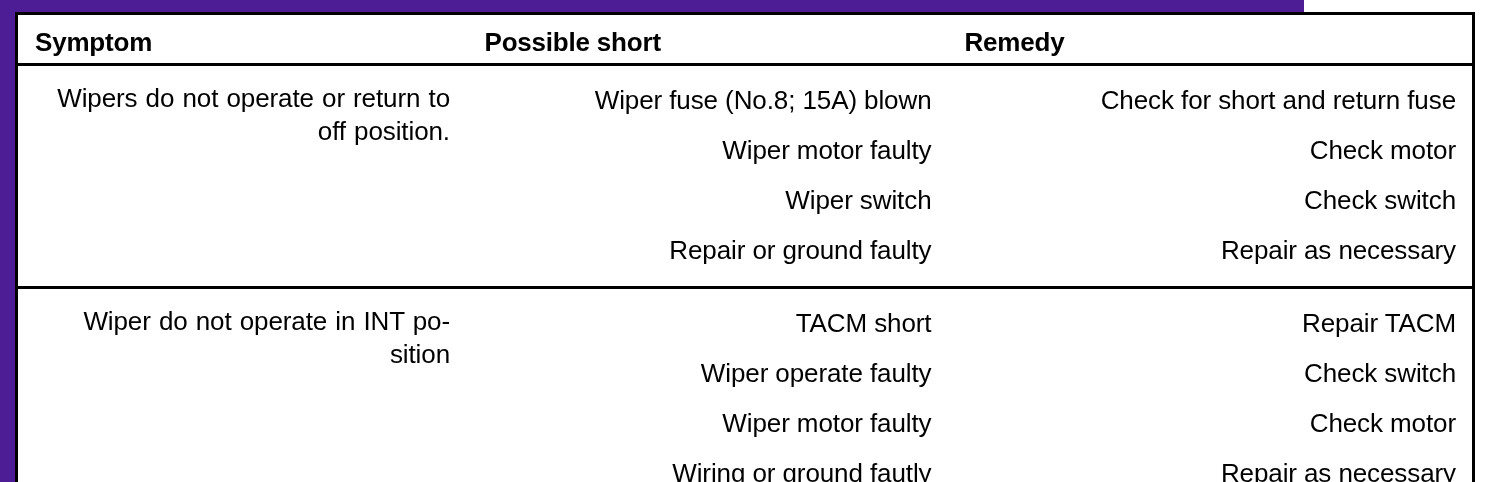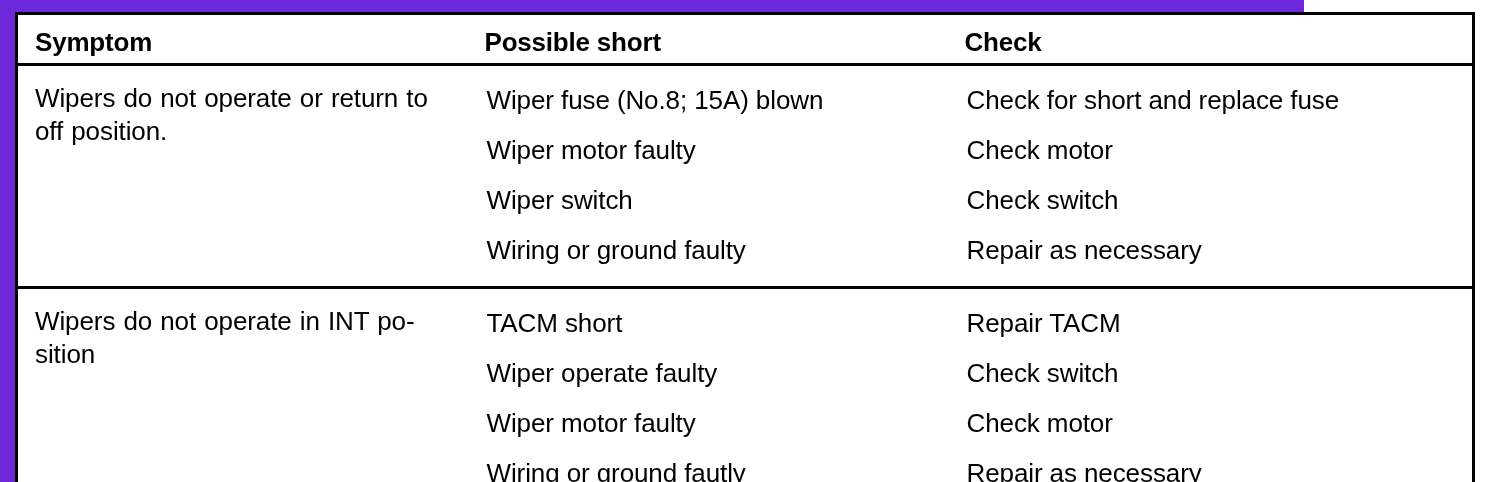--- a/index.html
+++ b/index.html
@@ -12,21 +12,21 @@
     height: 482px;
     font-family: "Liberation Sans", sans-serif;
     color: #000000;
     overflow: hidden;
   }
 
   #page {
     position: relative;
     width: 1304px;
     height: 482px;
-    background: #6d28d9;
+    background: #4c1d95;
   }
 
   
   .troubleshoot-table {
     position: absolute;
     left: 15px;
     top: 12px;
     width: 1457px;     
     height: 456px;     
     border-collapse: collapse;
@@ -62,20 +62,21 @@
     font-size: 26px;
     font-weight: bold;
     letter-spacing: -0.2px;
     line-height: 30px;
     white-space: nowrap;
   }
 
   
   .body-row > td {
     height: 202px;
+    text-align: right;
   }
   .body-row.row-divider > td {
     border-top: 3px solid #000000;
   }
 
   .cell-inner {
     padding: 16px 14px 0 17px;
     font-size: 26px;
     line-height: 33px;
     letter-spacing: -0.1px;
@@ -112,59 +113,59 @@
 
     <thead>
       <tr class="head-row">
         <th>
           <div class="head-cell">Symptom</div>
         </th>
         <th class="col-sep">
           <div class="head-cell">Possible short</div>
         </th>
         <th class="col-sep">
-          <div class="head-cell">Check</div>
+          <div class="head-cell">Remedy</div>
         </th>
       </tr>
     </thead>
 
     <tbody>
 
       <tr class="body-row">
         <td>
           <div class="cell-inner">
             <div class="symptom-text">Wipers do not operate or return to off position.</div>
           </div>
         </td>
         <td class="col-sep">
           <div class="cell-inner">
             <ul class="item-list">
               <li>Wiper fuse (No.8; 15A) blown</li>
               <li>Wiper motor faulty</li>
               <li>Wiper switch</li>
-              <li>Wiring or ground faulty</li>
+              <li>Repair or ground faulty</li>
             </ul>
           </div>
         </td>
         <td class="col-sep">
           <div class="cell-inner">
             <ul class="item-list">
-              <li>Check for short and replace fuse</li>
+              <li>Check for short and return fuse</li>
               <li>Check motor</li>
               <li>Check switch</li>
               <li>Repair as necessary</li>
             </ul>
           </div>
         </td>
       </tr>
 
       <tr class="body-row row-divider">
         <td>
           <div class="cell-inner">
-            <div class="symptom-text">Wipers do not operate in INT po-sition</div>
+            <div class="symptom-text">Wiper do not operate in INT po-sition</div>
           </div>
         </td>
         <td class="col-sep">
           <div class="cell-inner">
             <ul class="item-list">
               <li>TACM short</li>
               <li>Wiper operate faulty</li>
               <li>Wiper motor faulty</li>
               <li>Wiring or ground fautly</li>
             </ul>

